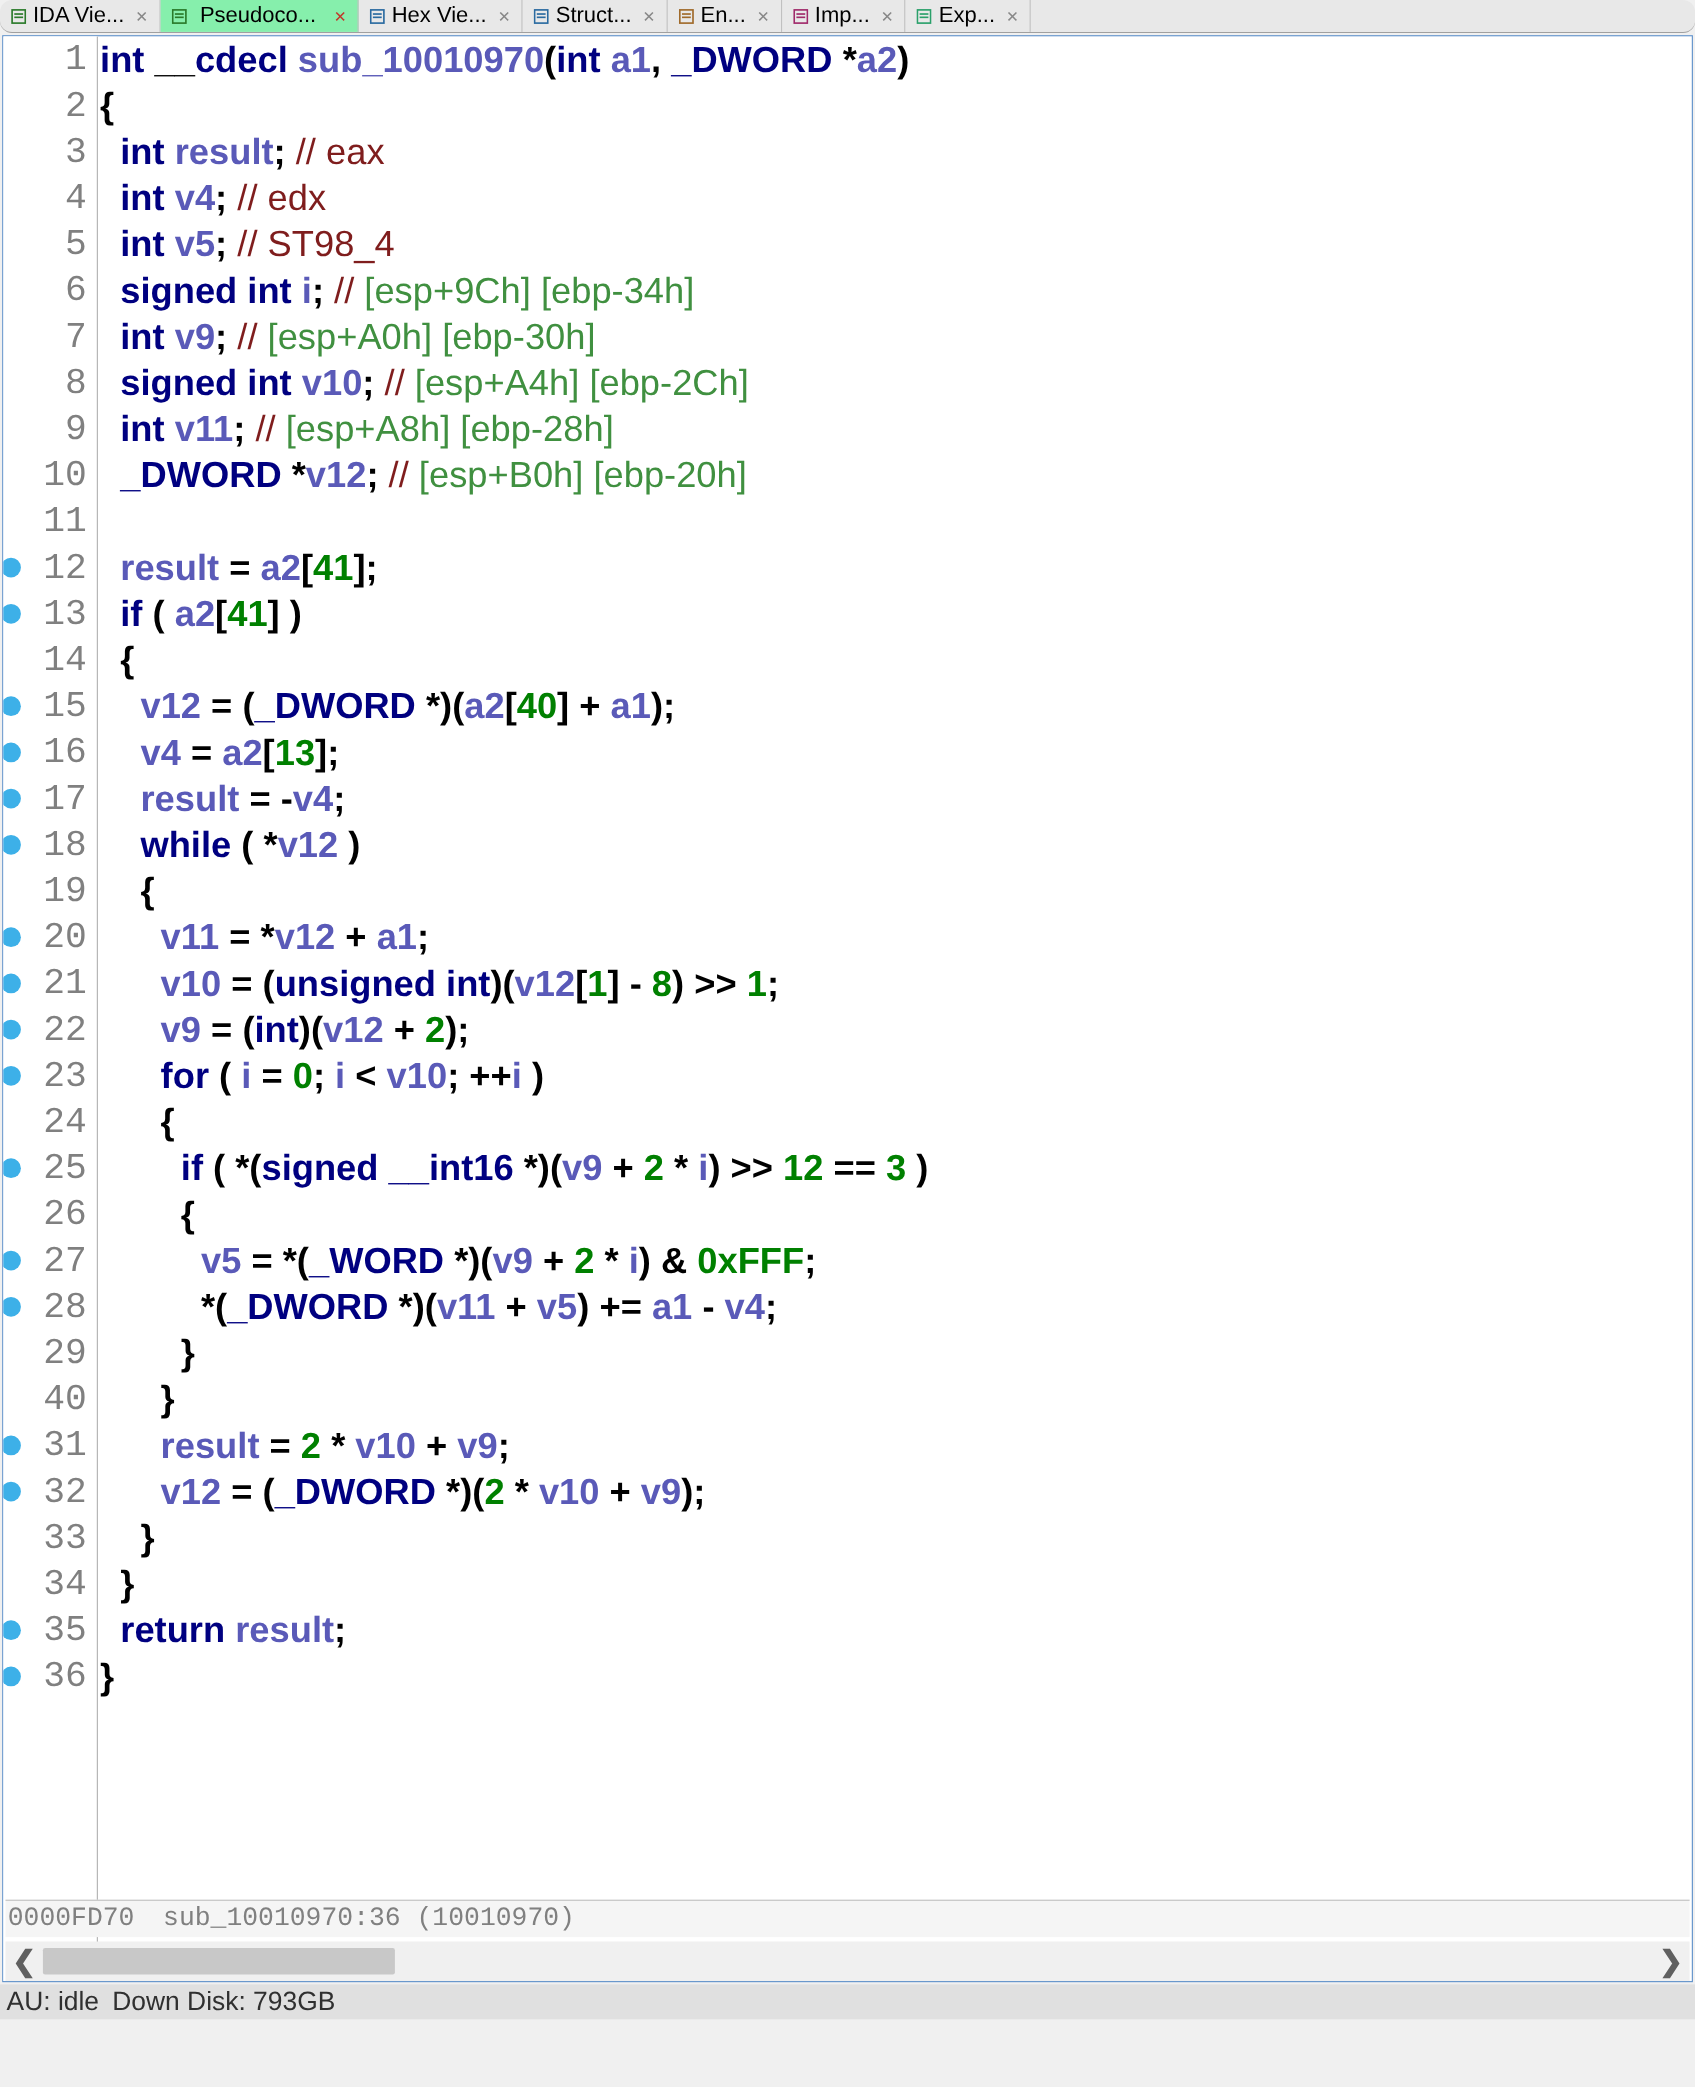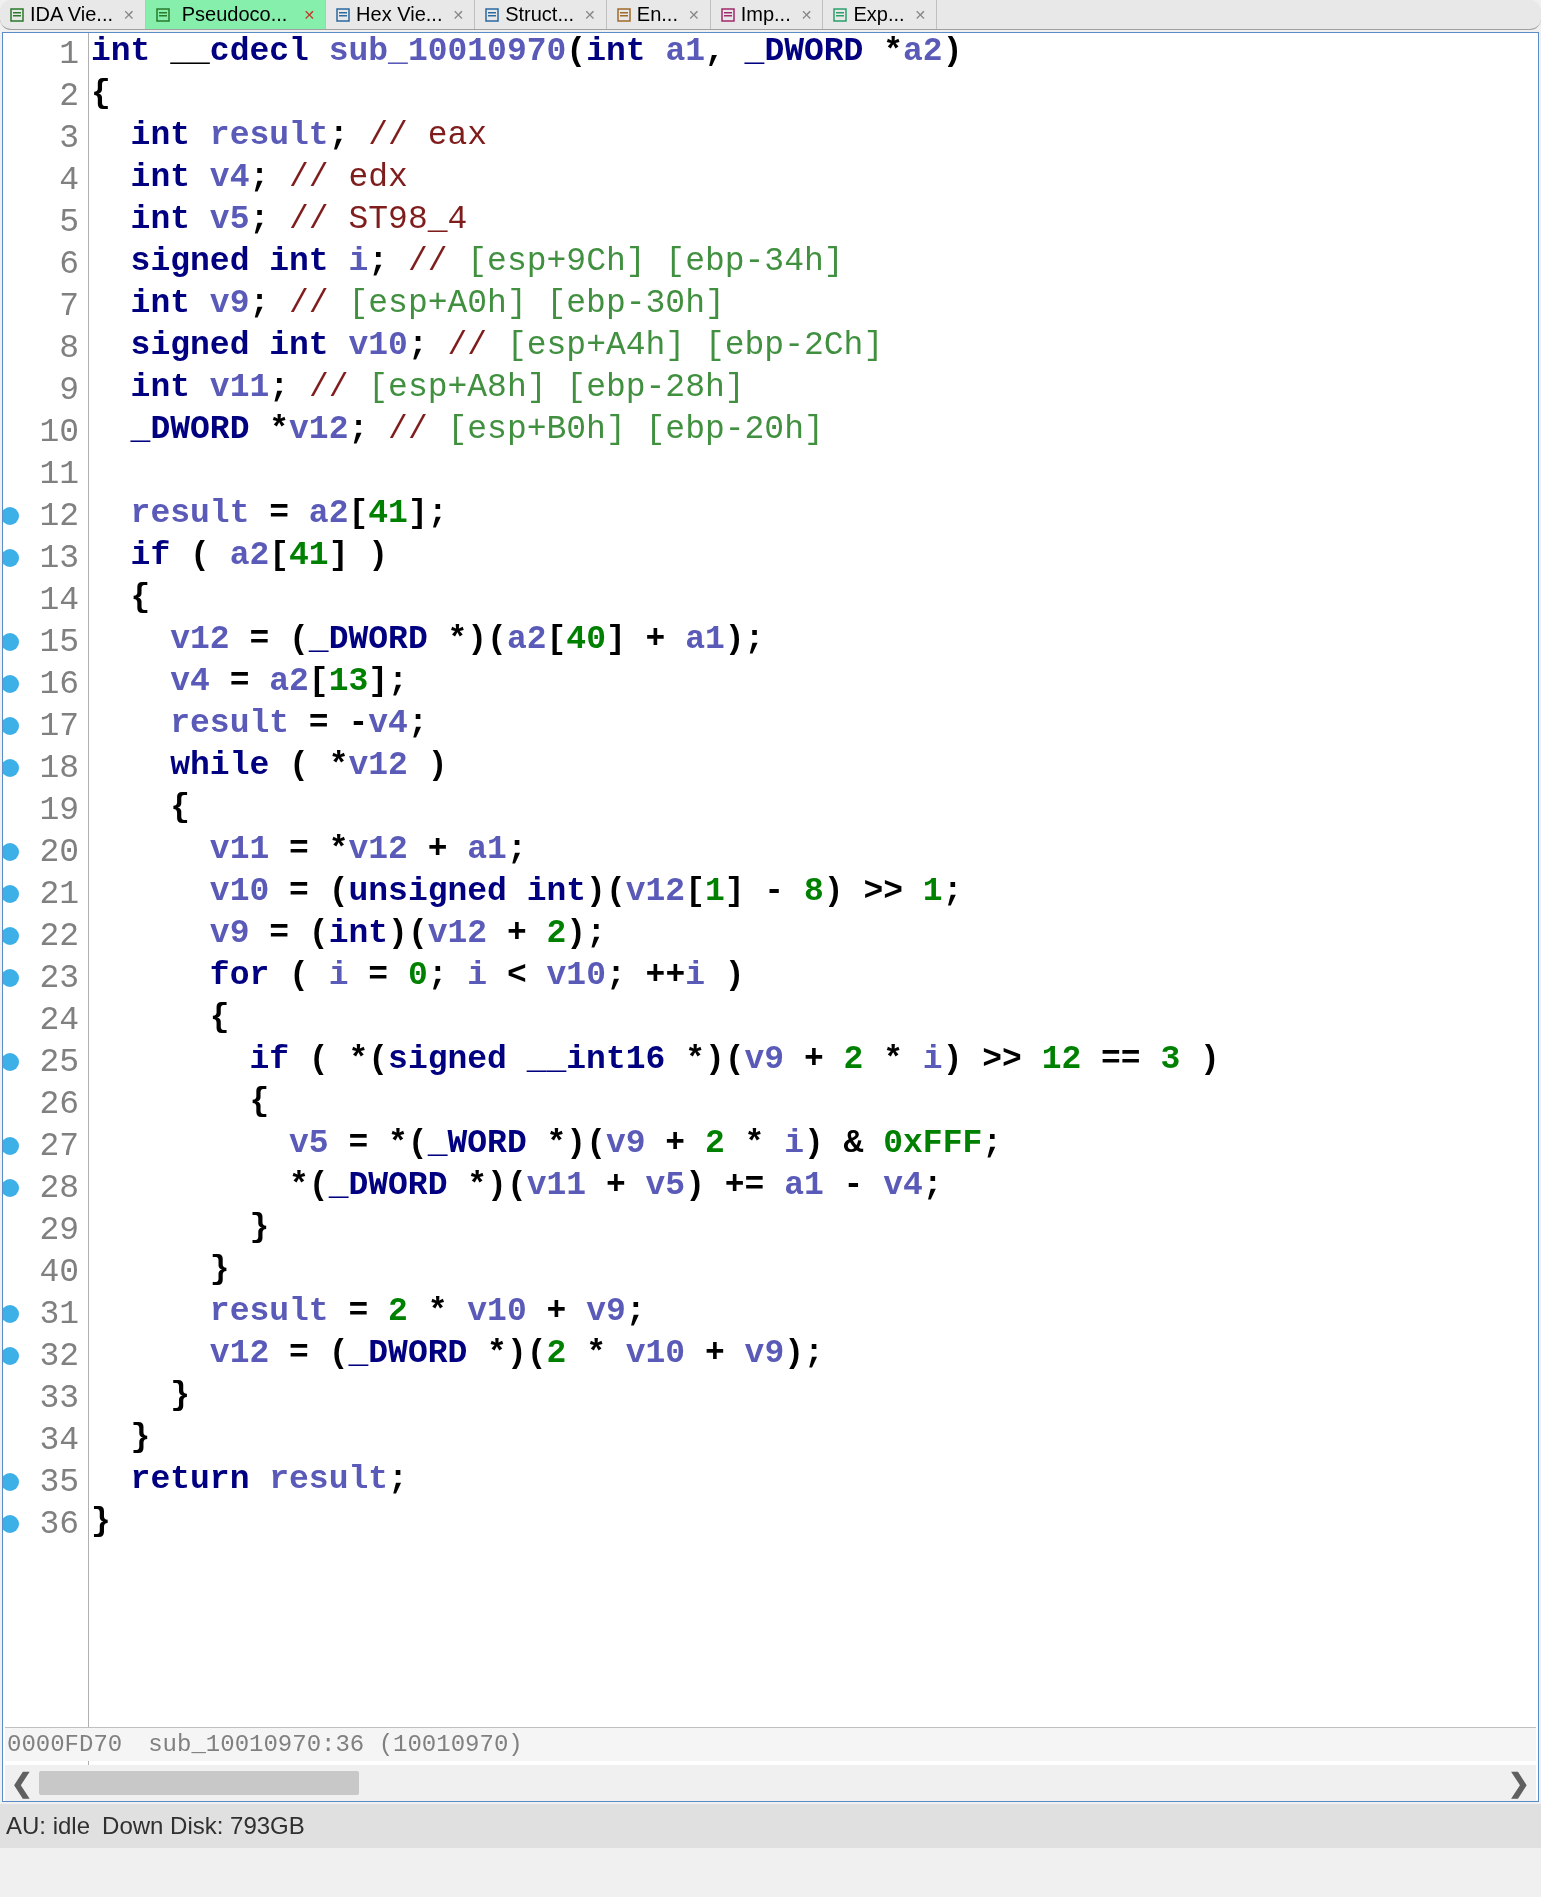--- a/index.html
+++ b/index.html
@@ -83,24 +83,25 @@
     border-radius: 50%;
     background: #3db0e8;
   }
   .code-content {
     flex: 1;
     padding-left: 2px;
     overflow: hidden;
   }
   .code-line {
     height: 42px;
-    font-family: Liberation Mono, monospace;
+    font-family: Liberation Sans, sans-serif;
     font-size: 33px;
     white-space: pre;
     display: flex;
+    align-items: center;
     color: #000;
     font-weight: bold;
   }
   .kw   { color: #000080; font-weight: bold; }
   .id   { color: #5a5ab8; font-weight: bold; }
   .num  { color: #008000; font-weight: bold; }
   .com  { color: #7f1d1d; font-weight: normal; }
   .comg { color: #409040; font-weight: normal; }
   .op   { color: #000; font-weight: bold; }
 
@@ -154,21 +155,21 @@
     width: 320px;
     background: #c8c8c8;
     border-radius: 2px;
   }
 
   .status-bar {
     background: #e0e0e0;
     font-size: 24px;
     padding: 2px 6px;
     color: #303030;
-    height: 44px;
+    height: 32px;
     display: flex;
     align-items: center;
   }
 </style>
 </head>
 <body>
 
 <div class="tabs" id="tab-bar">
     <div class="tab">
       <span class="tab-icon">

